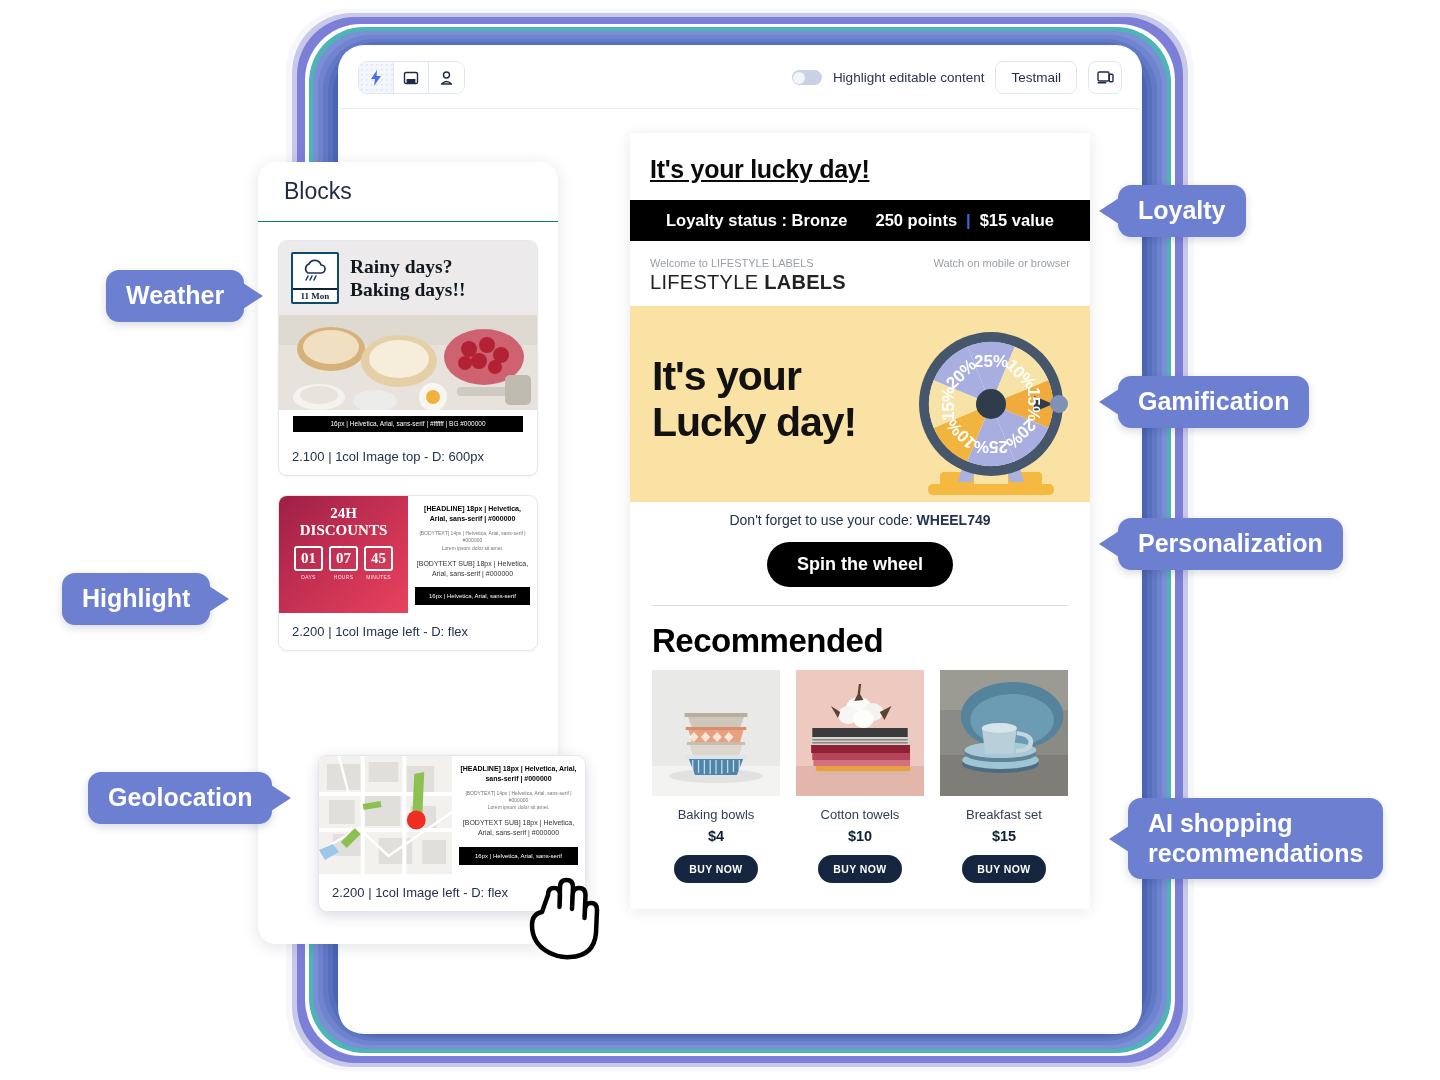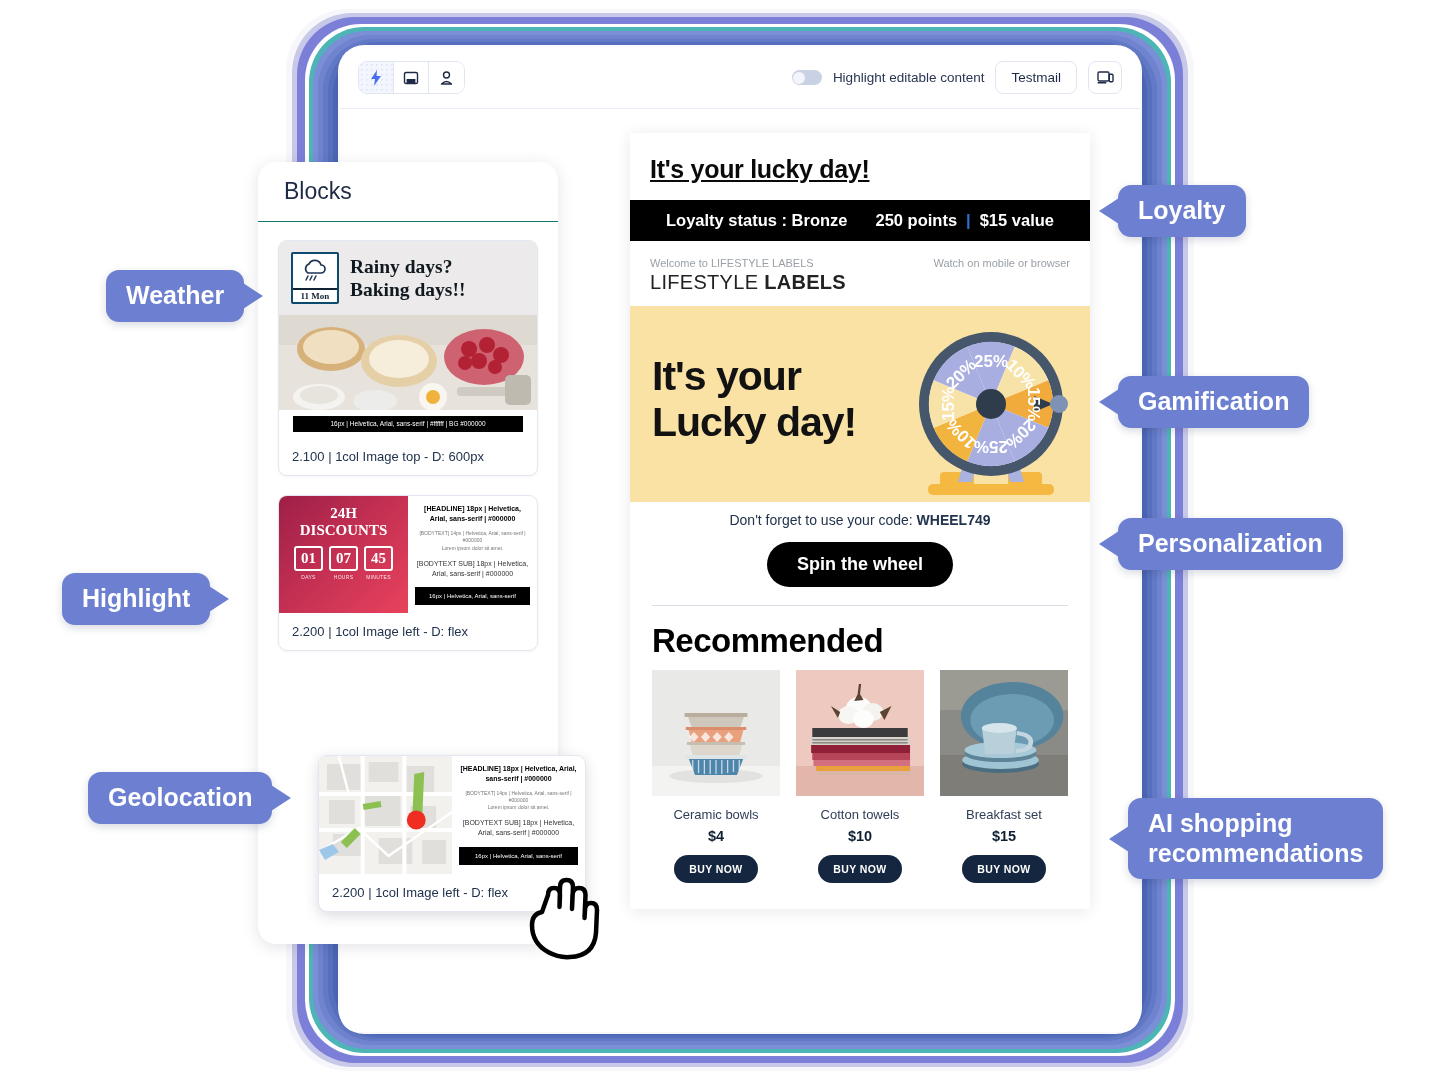--- a/index.html
+++ b/index.html
@@ -440,21 +440,21 @@
             </g>
             <path d="M32 73 h46 l-4 16 h-38 Z" fill="#dcd6cc"></path>
             <path d="M30 72 h50 v3 h-50 Z" fill="#c6beb0"></path>
             <path d="M31 87 h48 l-6 18 h-36 Z" fill="#4e86ab"></path>
             <path d="M29 85 h52 v4 h-52 Z" fill="#dfe4e7"></path>
             <g stroke="#eaf0f4" stroke-width="1.1" opacity=".8">
               <path d="M35 90 v12 M40 90 v13 M45 90 v14 M50 90 v14 M55 90 v14 M60 90 v14 M65 90 v13 M70 90 v12 M75 90 v11"></path>
             </g>
           </svg>
         </div>
-        <div class="prod-name">Ceramic bowls</div>
+        <div class="prod-name">Baking bowls</div>
         <div class="prod-price">$4</div>
         <div class="buy-btn">BUY NOW</div>
       </div>
 
       <div class="prod">
         <div class="prod-img">
           <svg width="100%" height="126" viewBox="0 0 110 126" preserveAspectRatio="none">
             <rect width="110" height="126" fill="#edc9bf"></rect>
             <rect y="96" width="110" height="30" fill="#e3b6ab"></rect>
             <rect x="14" y="58" width="82" height="9" fill="#3b3b3d"></rect>

